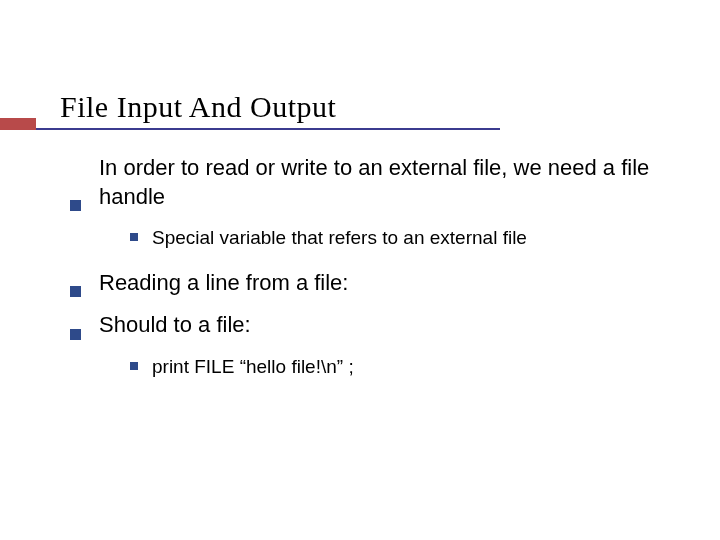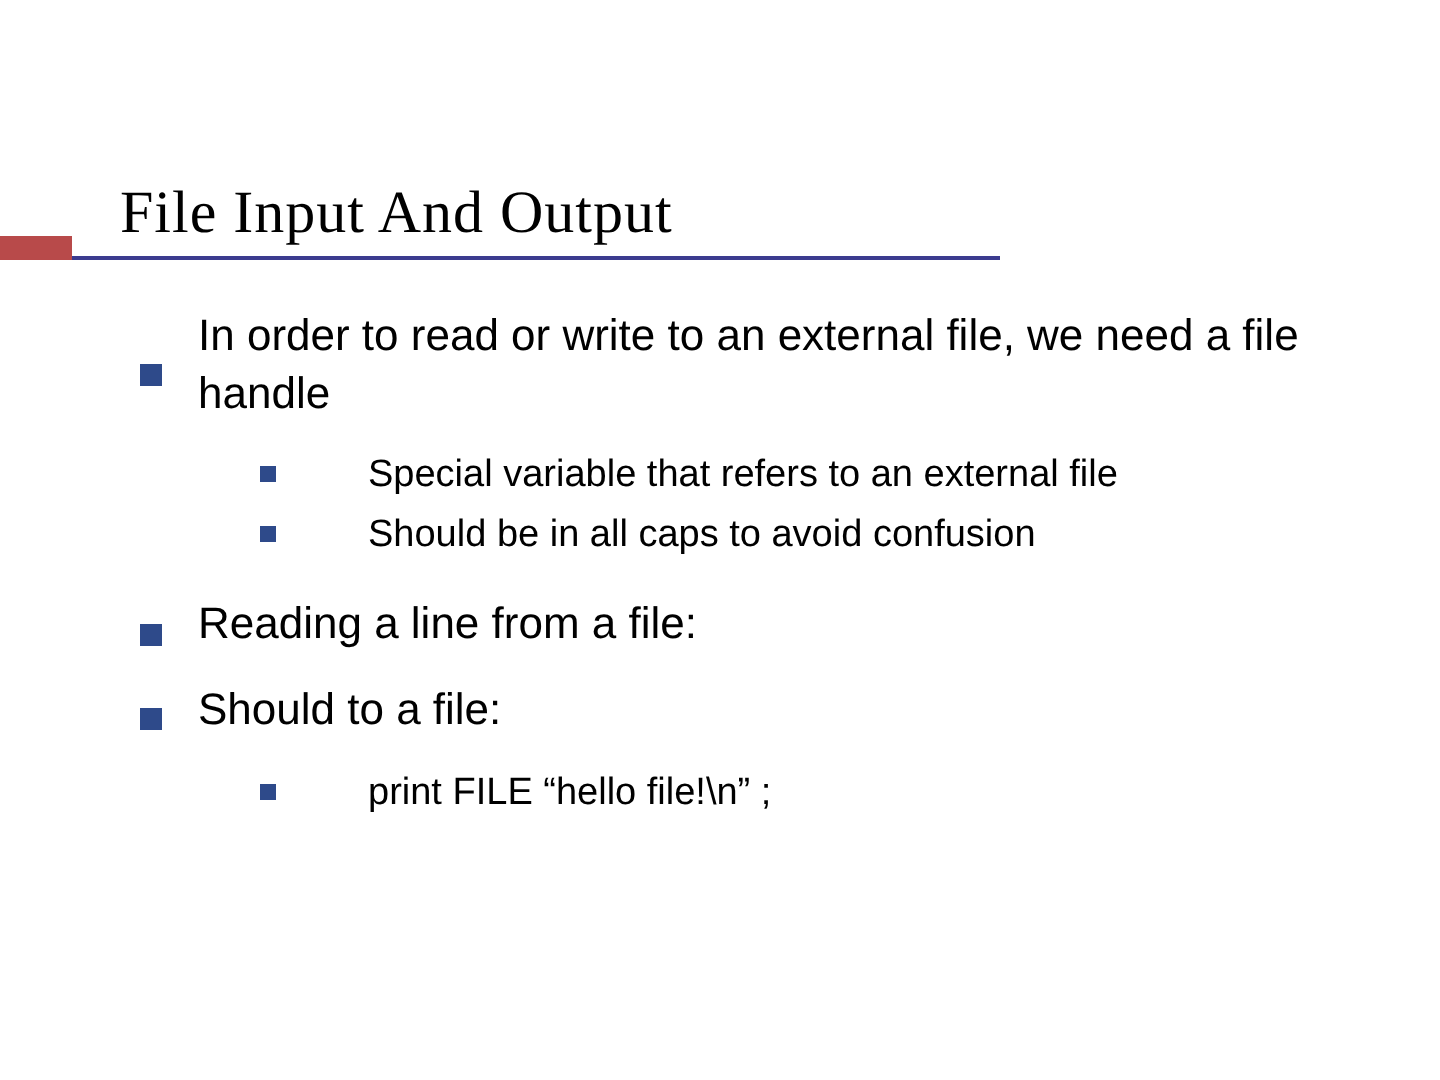--- a/index.html
+++ b/index.html
@@ -37,21 +37,21 @@
       width: 36px;
       height: 12px;
       background: #b84a4a;
     }
     .content {
       margin-top: 26px;
       margin-left: 10px;
     }
     .b1 {
       display: flex;
-      align-items: center;
+      align-items: flex-end;
       margin-bottom: 14px;
     }
     .b1 .sq {
       width: 11px;
       height: 11px;
       background: #2e4a8a;
       flex: 0 0 auto;
       margin-top: 9px;
       margin-right: 18px;
     }
@@ -72,21 +72,20 @@
       width: 8px;
       height: 8px;
       background: #2e4a8a;
       flex: 0 0 auto;
       margin-top: 8px;
       margin-right: 14px;
     }
     .b2 .txt {
       font-size: 19px;
       line-height: 1.35;
-      margin-left: 32px;
     }
   </style>
 </head>
 <body>
 
 <div class="title-wrap">
   <h1 class="title">File Input And Output</h1>
   <div class="title-underline"></div>
   <div class="title-accent"></div>
 </div>
@@ -95,24 +94,20 @@
 
   <div class="b1">
     <div class="sq"></div>
     <div class="txt">In order to read or write to an external file, we need a file handle</div>
   </div>
   <div class="b2-group">
     <div class="b2">
       <div class="sq"></div>
       <div class="txt">Special variable that refers to an external file</div>
     </div>
-    <div class="b2">
-      <div class="sq"></div>
-      <div class="txt">Should be in all caps to avoid confusion</div>
-    </div>
   </div>
 
   <div class="b1">
     <div class="sq"></div>
     <div class="txt">Reading a line from a file:</div>
   </div>
 
   <div class="b1">
     <div class="sq"></div>
     <div class="txt">Should to a file:</div>

